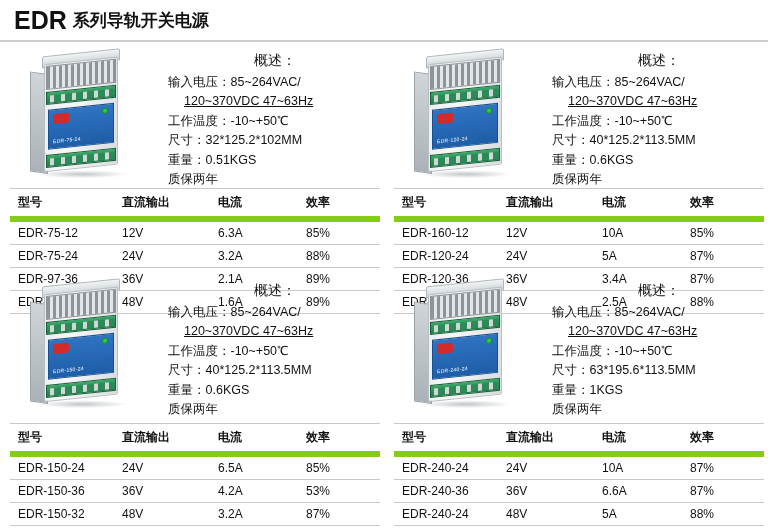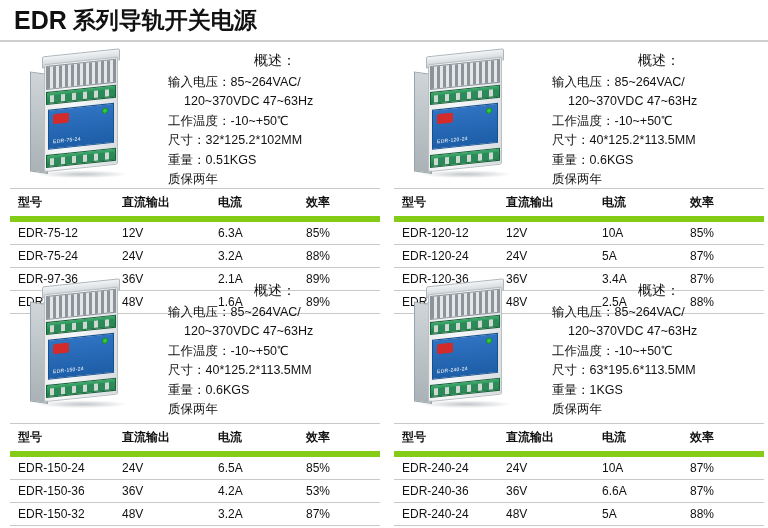--- a/index.html
+++ b/index.html
@@ -28,21 +28,21 @@
     align-items: center;
     padding-left: 14px;
   }
   .title-bar .t-main {
     font-size: 25px;
     font-weight: bold;
     color: #111;
     letter-spacing: 0px;
   }
   .title-bar .t-sub {
-    font-size: 23px;
+    font-size: 17px;
     font-weight: bold;
     color: #111;
     margin-left: 6px;
   }
 
   .panel {
     position: absolute;
     width: 378px;
   }
   .panel-tl { left: 4px;   top: 44px; }
@@ -70,21 +70,21 @@
     color: #111;
     line-height: 1.56;
   }
   .spec .head {
     font-weight: normal;
     font-size: 14px;
     margin-bottom: 1px;
     text-align: center;
   }
   .spec .line { white-space: nowrap; }
-  .spec .indent { padding-left: 16px; }
+  .spec .indent { padding-left: 16px; text-decoration: underline; }
 
   table.sp {
     position: absolute;
     width: 370px;
     border-collapse: collapse;
     font-size: 12px;
     color: #111;
     table-layout: fixed;
   }
   .tbl-tl { left: 10px; top: 188px; }
@@ -333,21 +333,21 @@
     <thead>
       <tr>
         <th>型号</th>
         <th>直流输出</th>
         <th>电流</th>
         <th>效率</th>
       </tr>
     </thead>
     <tbody>
       <tr>
-        <td>EDR-120-12</td>
+        <td>EDR-160-12</td>
         <td>12V</td>
         <td>10A</td>
         <td>85%</td>
       </tr>
       <tr>
         <td>EDR-120-24</td>
         <td>24V</td>
         <td>5A</td>
         <td>87%</td>
       </tr>

